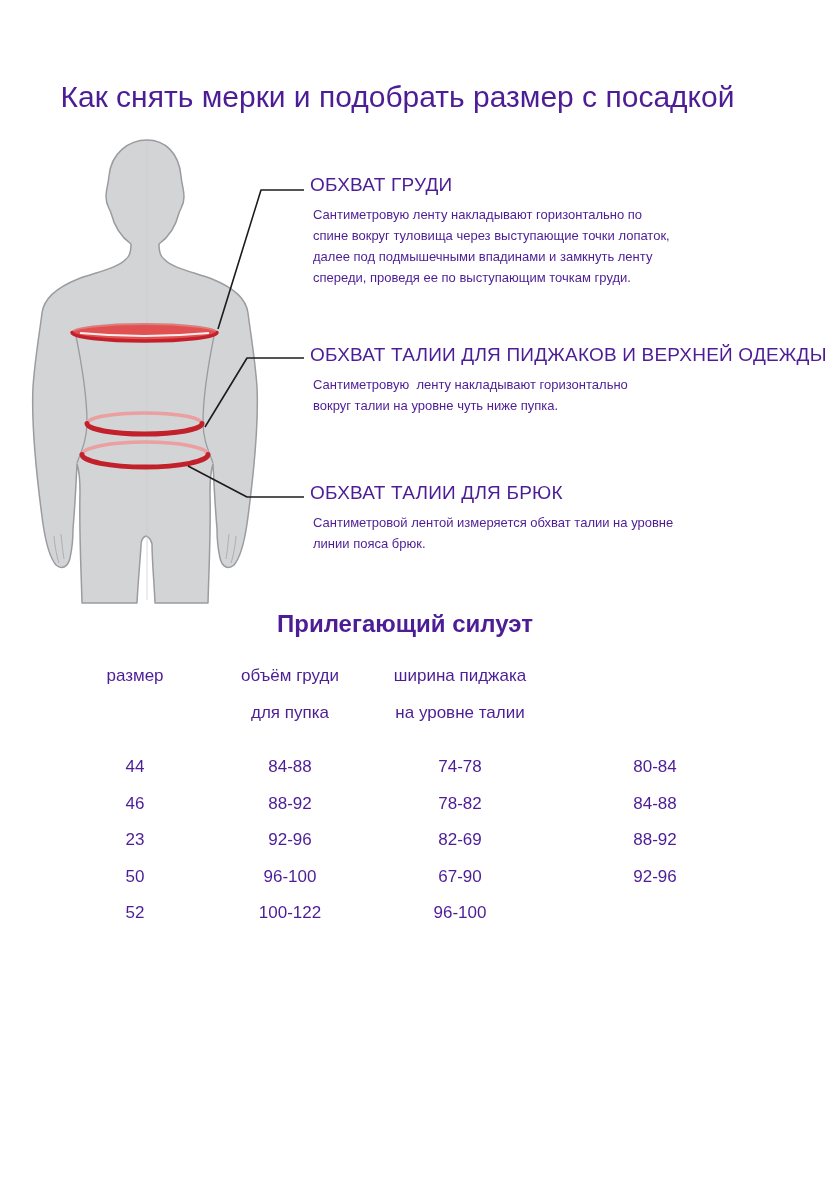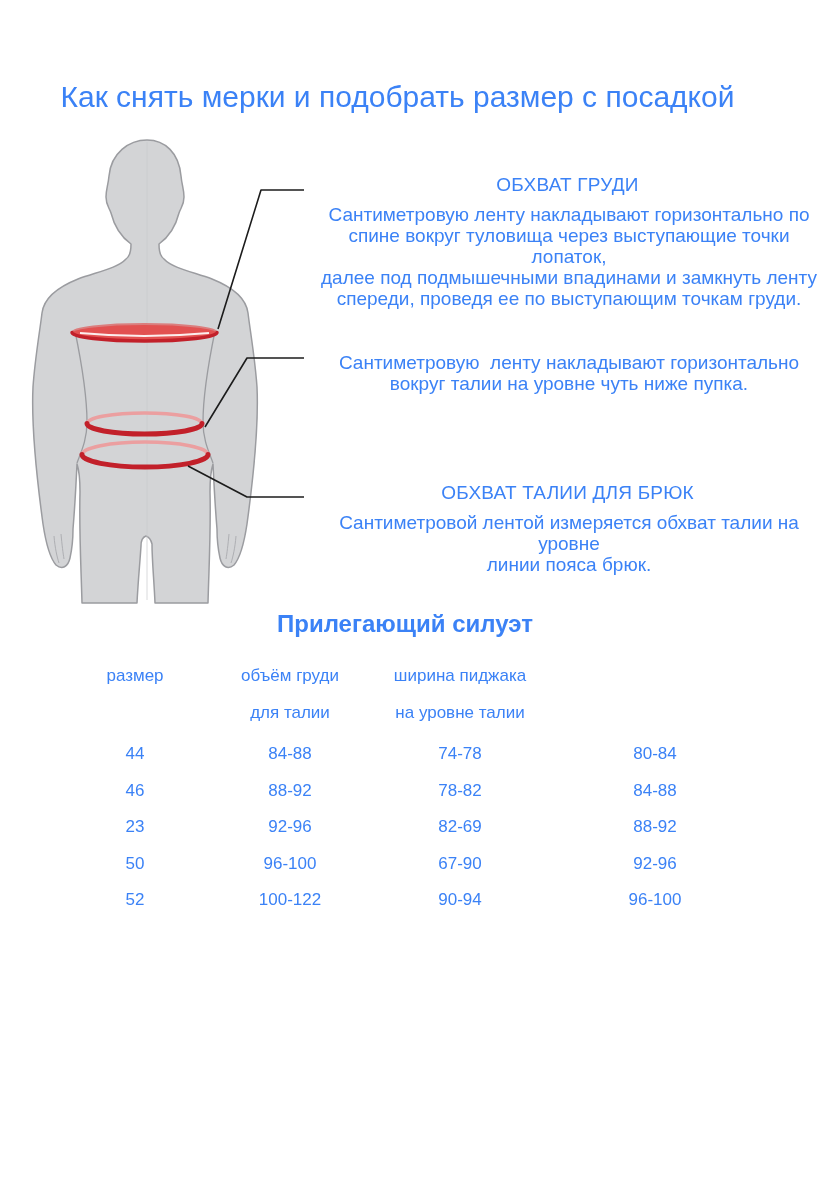--- a/index.html
+++ b/index.html
@@ -1,38 +1,38 @@
 <!DOCTYPE html>
 <html lang="ru"><head>
 <meta charset="utf-8">
 <style>
   html,body{margin:0;padding:0;background:#fff;}
   .page{
     position:relative;width:825px;height:1200px;background:#ffffff;
-    font-family:"Liberation Sans",sans-serif;color:#3b82f6;overflow:hidden;
+    font-family:"Liberation Sans",sans-serif;color:#4c1d95;overflow:hidden;
   }
   .title{
     position:absolute;top:80px;left:0;width:795px;text-align:center;
     font-size:30px;font-weight:400;letter-spacing:0;
   }
   .figure-svg{position:absolute;left:0;top:0;width:825px;height:610px;}
-  .callout{position:absolute;left:310px;width:515px;text-align:center;}
+  .callout{position:absolute;left:310px;width:515px;}
   .callout h2{margin:0;font-size:19px;font-weight:400;white-space:nowrap;letter-spacing:.2px;}
-  .callout p{margin:8px 0 0 3px;font-size:19px;line-height:21px;white-space:pre-wrap;}
+  .callout p{margin:8px 0 0 3px;font-size:13px;line-height:21px;white-space:pre-wrap;}
   .callout-chest{top:174px;}
   .callout-jackets{top:344px;}
   .callout-trousers{top:482px;}
   .table-title{
     position:absolute;top:610px;left:0;width:810px;text-align:center;
     font-size:24px;font-weight:700;
   }
   .size-table{position:absolute;left:60px;top:657px;width:700px;font-size:17px;}
   .st-grid{display:grid;grid-template-columns:150px 160px 180px 210px;}
   .st-cell{text-align:center;height:37px;line-height:37px;white-space:nowrap;}
-  .st-data{margin-top:5px;}
+  .st-data{margin-top:18px;}
   .st-data .st-cell{height:36.5px;line-height:36.5px;}
 </style>
 </head>
 <body>
 
 <div class="page">
 
   <div class="title">Как снять мерки и подобрать размер с посадкой</div>
 
   <svg class="figure-svg" viewBox="0 0 825 610" aria-hidden="true">
@@ -107,40 +107,41 @@
 
   <div class="callout callout-chest">
     <h2>ОБХВАТ ГРУДИ</h2>
     <p>Сантиметровую ленту накладывают горизонтально по
 спине вокруг туловища через выступающие точки лопаток,
 далее под подмышечными впадинами и замкнуть ленту
 спереди, проведя ее по выступающим точкам груди.</p>
   </div>
 
   <div class="callout callout-jackets">
+    <h2>ОБХВАТ ТАЛИИ ДЛЯ ПИДЖАКОВ И ВЕРХНЕЙ ОДЕЖДЫ</h2>
     <p>Сантиметровую  ленту накладывают горизонтально
 вокруг талии на уровне чуть ниже пупка.</p>
   </div>
 
   <div class="callout callout-trousers">
     <h2>ОБХВАТ ТАЛИИ ДЛЯ БРЮК</h2>
     <p>Сантиметровой лентой измеряется обхват талии на уровне
 линии пояса брюк.</p>
   </div>
 
   <div class="table-title">Прилегающий силуэт</div>
 
   <div class="size-table">
     <div class="st-grid">
       <div class="st-cell">размер</div>
       <div class="st-cell">объём груди</div>
       <div class="st-cell">ширина пиджака</div>
       <div class="st-cell"></div>
       <div class="st-cell"></div>
-      <div class="st-cell">для талии</div>
+      <div class="st-cell">для пупка</div>
       <div class="st-cell">на уровне талии</div>
     </div>
     <div class="st-grid st-data">
       <div class="st-cell">44</div>
       <div class="st-cell">84-88</div>
       <div class="st-cell">74-78</div>
       <div class="st-cell">80-84</div>
 
       <div class="st-cell">46</div>
       <div class="st-cell">88-92</div>
@@ -152,18 +153,17 @@
       <div class="st-cell">82-69</div>
       <div class="st-cell">88-92</div>
 
       <div class="st-cell">50</div>
       <div class="st-cell">96-100</div>
       <div class="st-cell">67-90</div>
       <div class="st-cell">92-96</div>
 
       <div class="st-cell">52</div>
       <div class="st-cell">100-122</div>
-      <div class="st-cell">90-94</div>
       <div class="st-cell">96-100</div>
     </div>
   </div>
 
 </div>
 
 </body></html>

